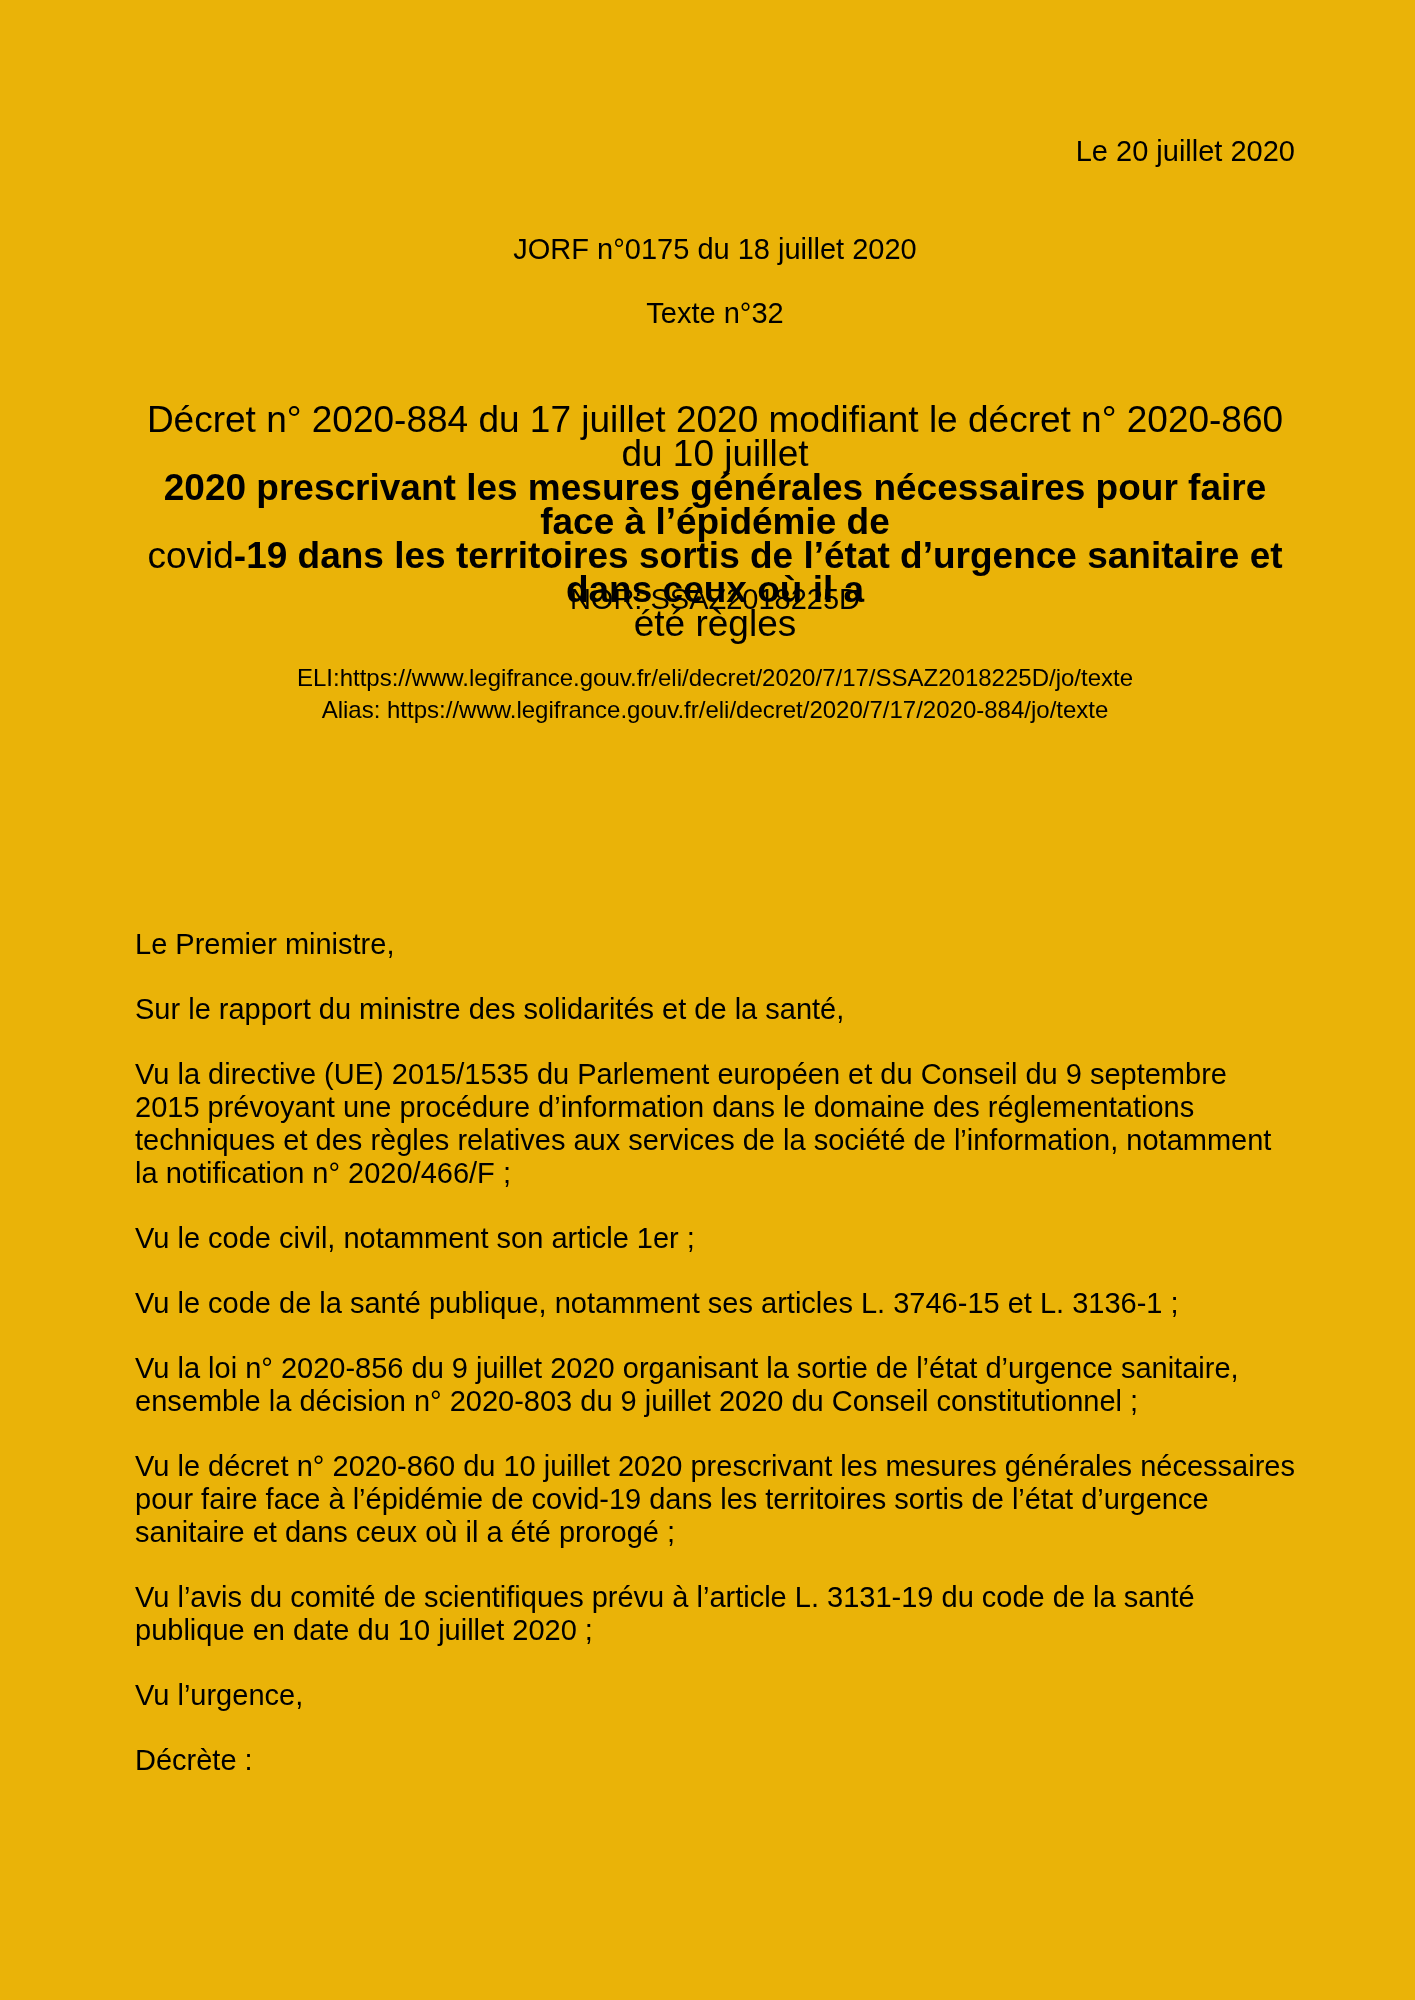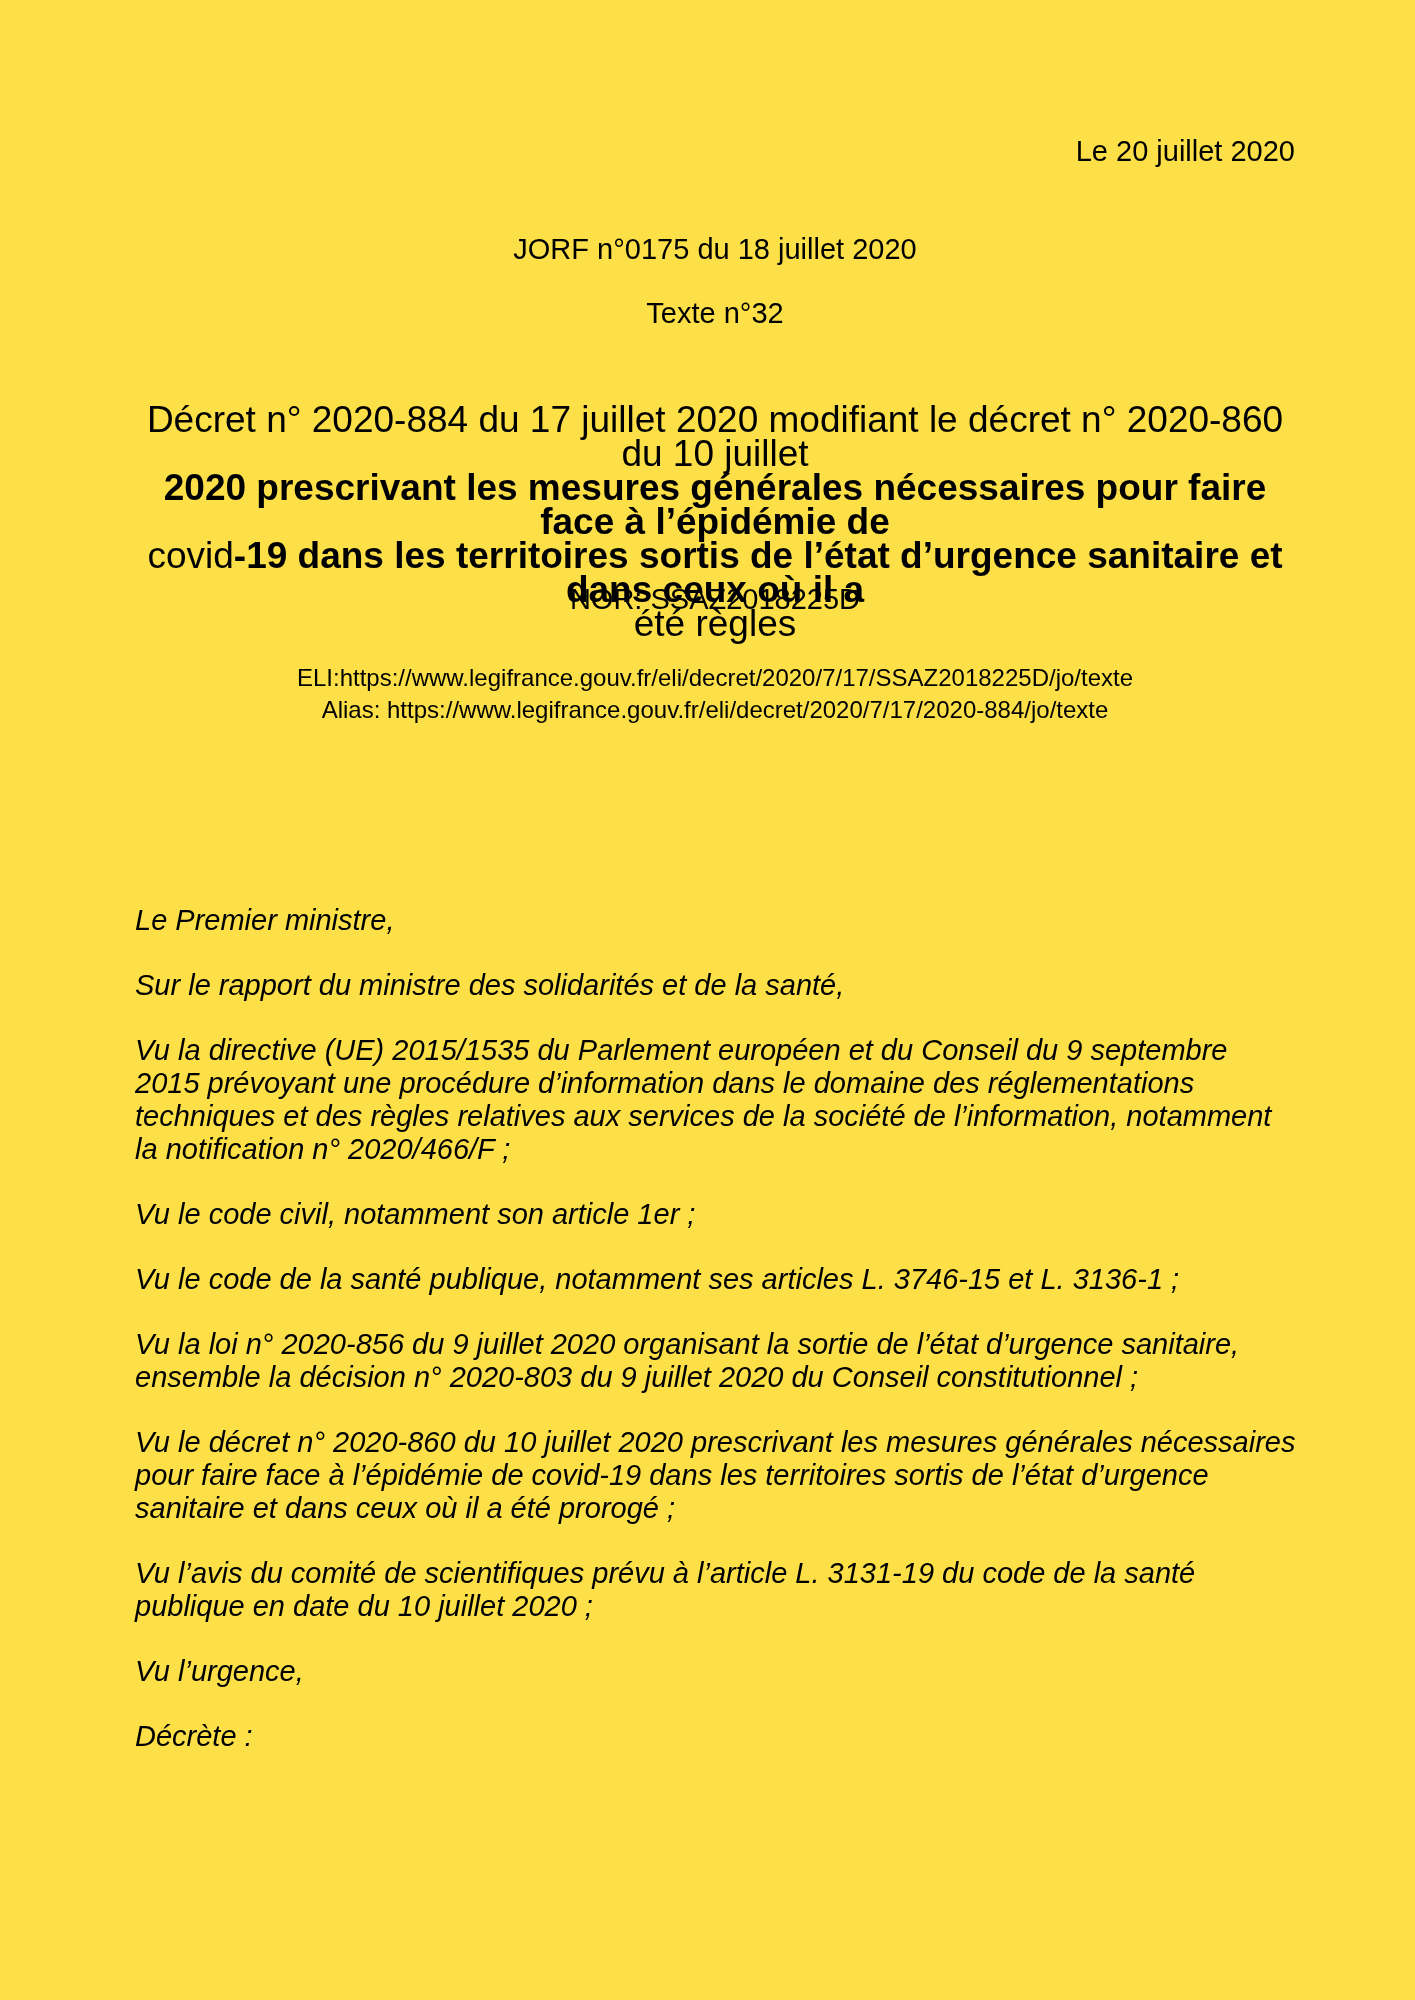--- a/index.html
+++ b/index.html
@@ -1,32 +1,32 @@
 <!DOCTYPE html>
 <html lang="fr"><head>
 <meta charset="utf-8">
 <style>
   html, body { margin: 0; padding: 0; background: #ffffff; }
   .page {
     position: relative;
     width: 1415px;
     height: 2000px;
-    background: #fde047;
+    background: #eab308;
     color: #000000;
     font-family: "Liberation Sans", "DejaVu Sans", sans-serif;
     overflow: hidden;
   }
   .abs { position: absolute; left: 135px; }
   .line { width: 1160px; font-size: 29px; line-height: 33px; }
   .right { text-align: right; }
   .center { text-align: center; }
   .title-block { width: 1160px; font-size: 37px; line-height: 34px; text-align: center; }
   .b { font-weight: bold; }
   .eli-block { width: 1160px; font-size: 24px; line-height: 32px; text-align: center; }
-  .body-block { top: 904px; width: 1180px; font-size: 29px; line-height: 33px; text-align: left; font-style: italic; }
+  .body-block { top: 928px; width: 1180px; font-size: 29px; line-height: 33px; text-align: left; }
   .para { margin: 0 0 32px 0; white-space: pre-line; }
 </style>
 </head>
 <body>
 
 <div class="page">
 
   <div class="abs line right" style="top:135px">Le 20 juillet 2020</div>
 
   <div class="abs line center" style="top:233px">JORF n°0175 du 18 juillet 2020</div>

